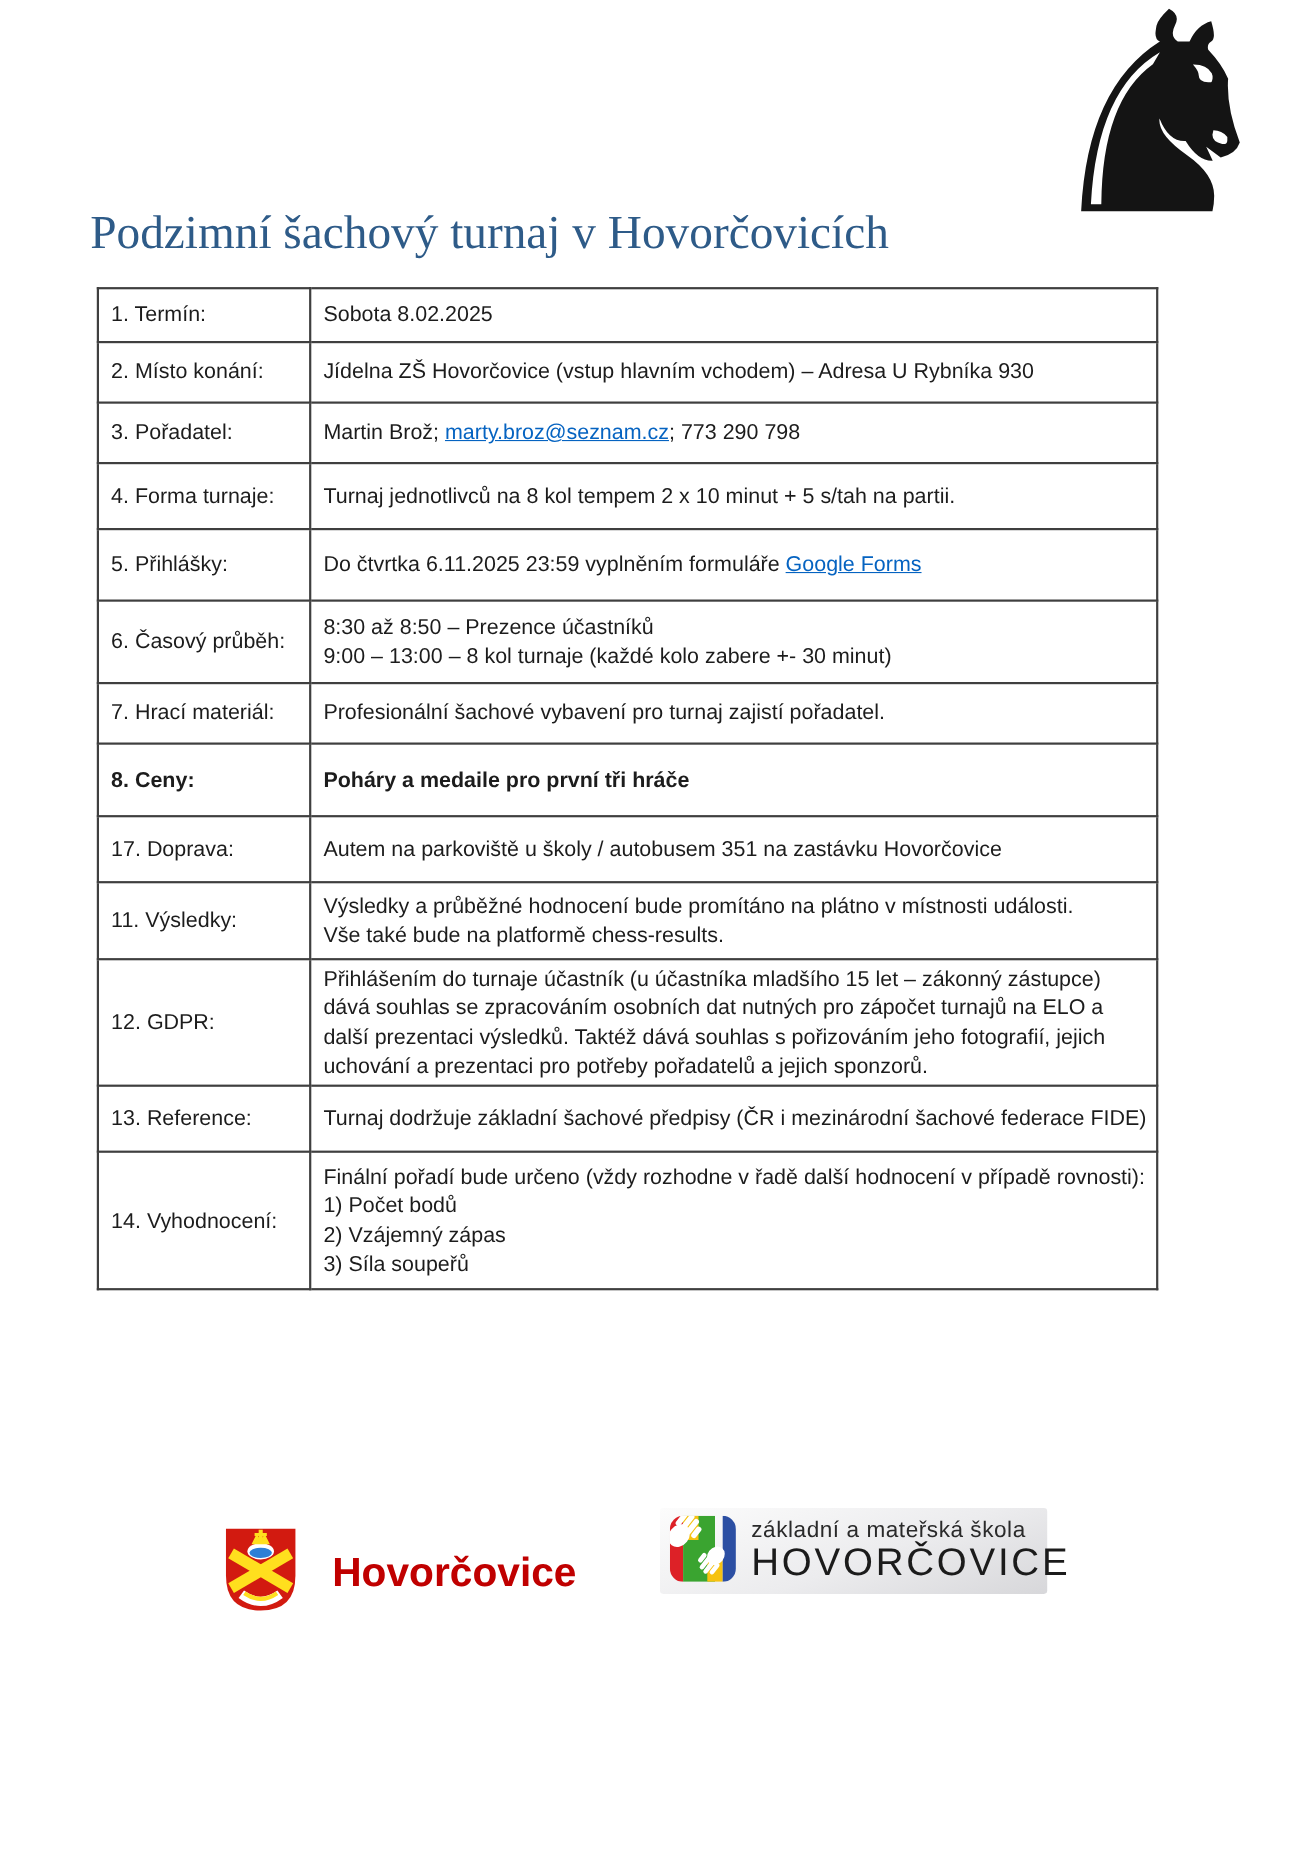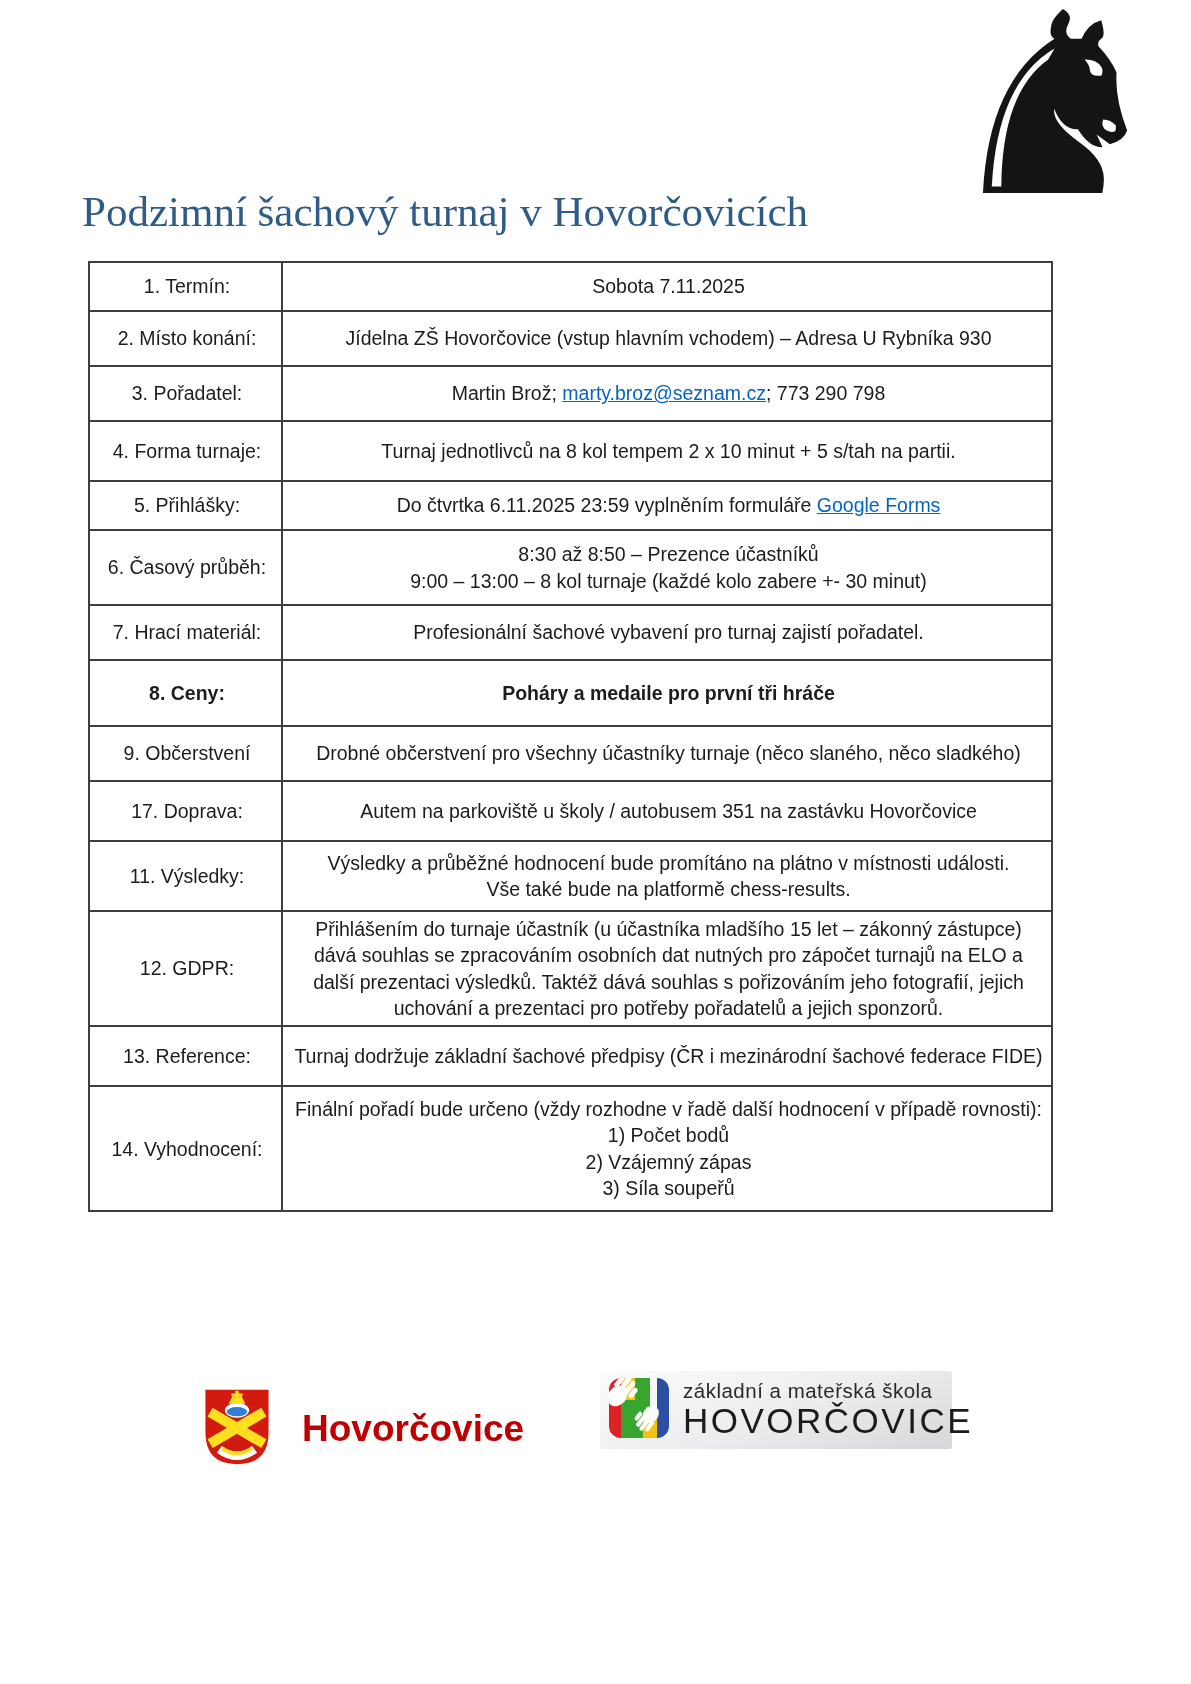--- a/index.html
+++ b/index.html
@@ -28,21 +28,20 @@
     user-select:none;
   }
   table.info{
     position:absolute;left:88px;top:261px;
     width:965px;
     border-collapse:collapse;
     table-layout:fixed;
     font-size:19.5px;
     line-height:1.35;
     color:#1c1c1c;
-    text-align:center;
   }
   table.info td{
     border:2px solid #3f3f3f;
     vertical-align:middle;
     padding:4px 8px 4px 11px;
   }
   td.label-cell{width:172px;}
   td.value-cell{padding-left:13px;padding-right:6px;}
   .value-line{min-height:1em;}
   a.doc-link{
@@ -84,42 +83,42 @@
 
   <h1 class="doc-title">Podzimní šachový turnaj v Hovorčovicích</h1>
 
   <span class="knight">♞</span>
 
   <table class="info">
     <tbody>
         <tr style="height: 49px;">
           <td class="label-cell">1. Termín:</td>
           <td class="value-cell">
-            <div class="value-line"><span>Sobota 7.11.2025</span></div>
+            <div class="value-line"><span>Sobota 8.02.2025</span></div>
           </td>
         </tr>
         <tr style="height: 55px;">
           <td class="label-cell">2. Místo konání:</td>
           <td class="value-cell">
             <div class="value-line"><span>Jídelna ZŠ Hovorčovice (vstup hlavním vchodem) – Adresa U Rybníka 930</span></div>
           </td>
         </tr>
         <tr style="height: 55px;">
           <td class="label-cell">3. Pořadatel:</td>
           <td class="value-cell">
             <div class="value-line"><span>Martin Brož; </span><a href="#" class="doc-link">marty.broz@seznam.cz</a><span>; 773 290 798</span></div>
           </td>
         </tr>
         <tr style="height: 60px; border-radius: 18px;">
           <td class="label-cell">4. Forma turnaje:</td>
           <td class="value-cell">
             <div class="value-line"><span>Turnaj jednotlivců na 8 kol tempem 2 x 10 minut + 5 s/tah na partii.</span></div>
           </td>
         </tr>
-        <tr style="height: 49px; border-radius: 20px;">
+        <tr style="height: 65px; border-radius: 20px;">
           <td class="label-cell">5. Přihlášky:</td>
           <td class="value-cell">
             <div class="value-line"><span>Do čtvrtka 6.11.2025 23:59 vyplněním formuláře </span><a href="#" class="doc-link">Google Forms</a></div>
           </td>
         </tr>
         <tr style="height: 75px;">
           <td class="label-cell">6. Časový průběh:</td>
           <td class="value-cell">
             <div class="value-line"><span>8:30 až 8:50 – Prezence účastníků</span></div>
             <div class="value-line"><span>9:00 – 13:00 – 8 kol turnaje (každé kolo zabere +- 30 minut)</span></div>
@@ -128,26 +127,20 @@
         <tr style="height: 55px; margin-top: 28px;">
           <td class="label-cell">7. Hrací materiál:</td>
           <td class="value-cell">
             <div class="value-line"><span>Profesionální šachové vybavení pro turnaj zajistí pořadatel.</span></div>
           </td>
         </tr>
         <tr style="height: 66px; font-weight: bold;">
           <td class="label-cell">8. Ceny:</td>
           <td class="value-cell">
             <div class="value-line"><span>Poháry a medaile pro první tři hráče</span></div>
-          </td>
-        </tr>
-        <tr style="height: 55px;">
-          <td class="label-cell">9. Občerstvení</td>
-          <td class="value-cell">
-            <div class="value-line"><span>Drobné občerstvení pro všechny účastníky turnaje (něco slaného, něco sladkého)</span></div>
           </td>
         </tr>
         <tr style="height: 60px;">
           <td class="label-cell">17. Doprava:</td>
           <td class="value-cell">
             <div class="value-line"><span>Autem na parkoviště u školy / autobusem 351 na zastávku Hovorčovice</span></div>
           </td>
         </tr>
         <tr style="height: 70px;">
           <td class="label-cell">11. Výsledky:</td>

